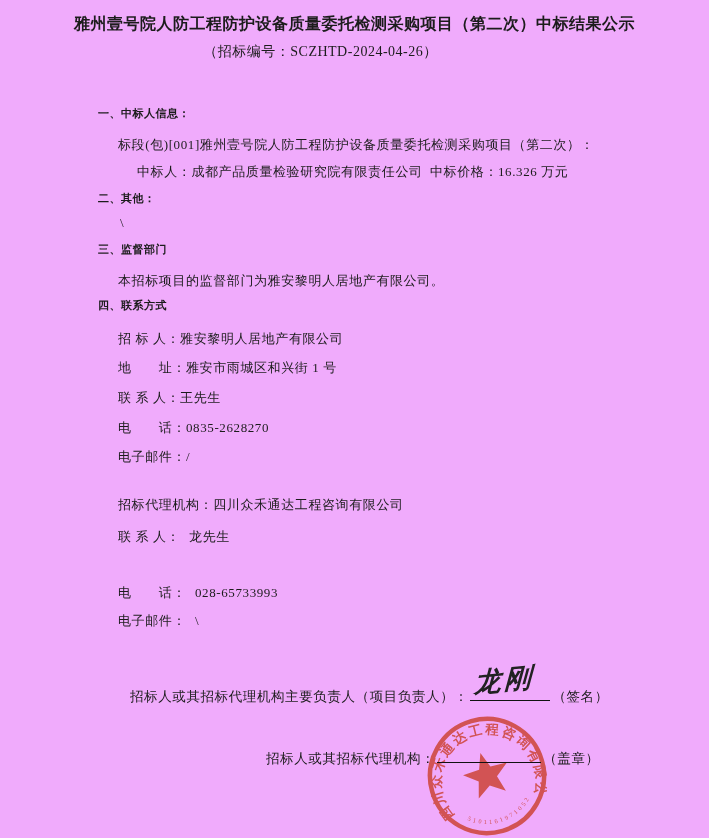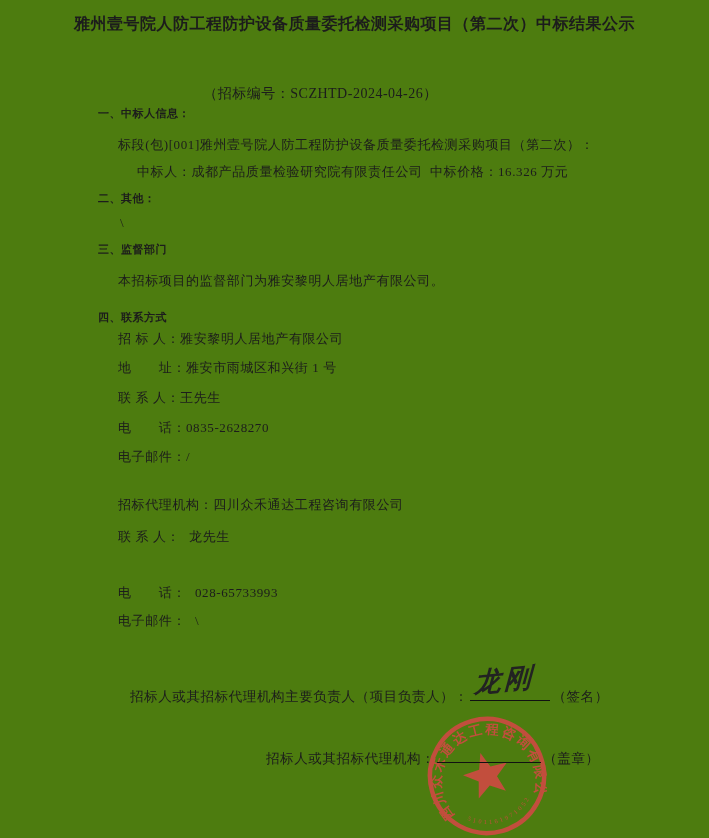--- a/index.html
+++ b/index.html
@@ -1,24 +1,24 @@
 <!DOCTYPE html>
 <html><head>
 <meta charset="utf-8">
 <style>
   html,body{margin:0;padding:0;}
   body{
     width:709px;height:838px;background:#ffffff;
     font-family:"Liberation Serif","DejaVu Serif",serif;
     color:#1c1c1c;position:relative;overflow:hidden;
   }
-  .page{position:absolute;inset:0;width:709px;height:838px;background:#4d7c0f;}
+  .page{position:absolute;inset:0;width:709px;height:838px;background:#f0abfc;}
   .abs{position:absolute;white-space:nowrap;}
   .doc-title{left:0;width:709px;text-align:center;font-weight:bold;font-size:16px;letter-spacing:0.5px;}
-  .doc-subtitle{left:0;width:641px;text-align:center;font-size:14px;letter-spacing:0.5px;margin-top:42px;}
+  .doc-subtitle{left:0;width:641px;text-align:center;font-size:14px;letter-spacing:0.5px;}
   .heading{font-weight:bold;font-size:11px;letter-spacing:0.5px;}
   .body-line{font-size:13px;letter-spacing:0.6px;}
   .label{letter-spacing:0.6px;}
   .value-gap{display:inline-block;width:9px;}
   .price-part{position:absolute;left:430px;top:0;}
   .sign-underline{
     display:inline-block;width:80px;height:1px;border-bottom:1.4px solid #111;
     vertical-align:baseline;margin:0 2px;position:relative;z-index:5;
   }
   .seal-underline{
@@ -49,21 +49,21 @@
       <span>中标价格：</span><span>16.326 万元</span>
     </span>
   </div>
 
   <div class="abs heading" style="left:98px;top:191px;">二、其他：</div>
   <div class="abs body-line" style="left:120px;top:215px;">\</div>
 
   <div class="abs heading" style="left:98px;top:242px;">三、监督部门</div>
   <div class="abs body-line" style="left:118px;top:272px;">本招标项目的监督部门为雅安黎明人居地产有限公司。</div>
 
-  <div class="abs heading" style="left:98px;top:310px;">四、联系方式</div>
+  <div class="abs heading" style="left:98px;top:298px;">四、联系方式</div>
 
   <div class="abs body-line" style="left:118px;top:330px;">
     <span class="label">招 标 人：</span><span>雅安黎明人居地产有限公司</span>
   </div>
   <div class="abs body-line" style="left:118px;top:359px;">
     <span class="label">地　　址：</span><span>雅安市雨城区和兴街 1 号</span>
   </div>
   <div class="abs body-line" style="left:118px;top:389px;">
     <span class="label">联 系 人：</span><span>王先生</span>
   </div>

